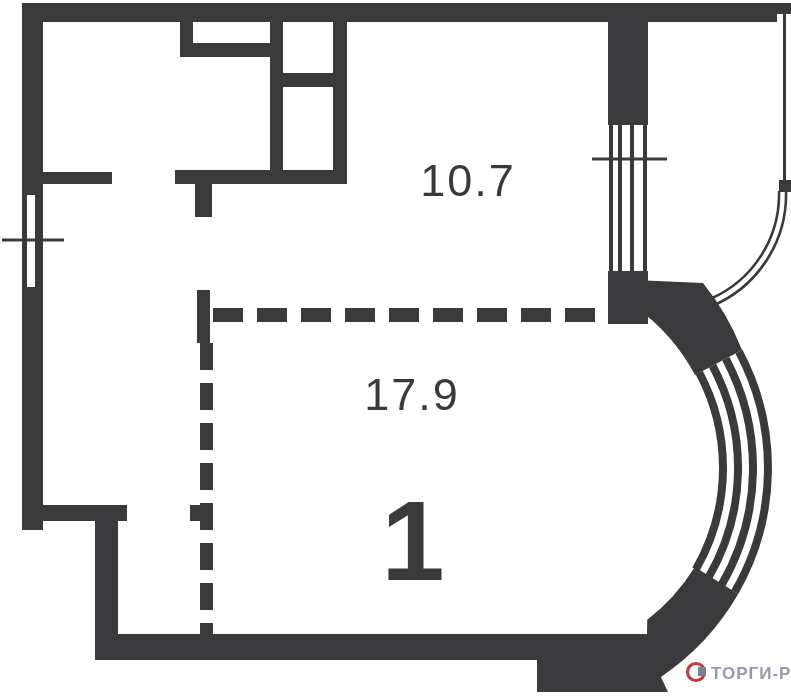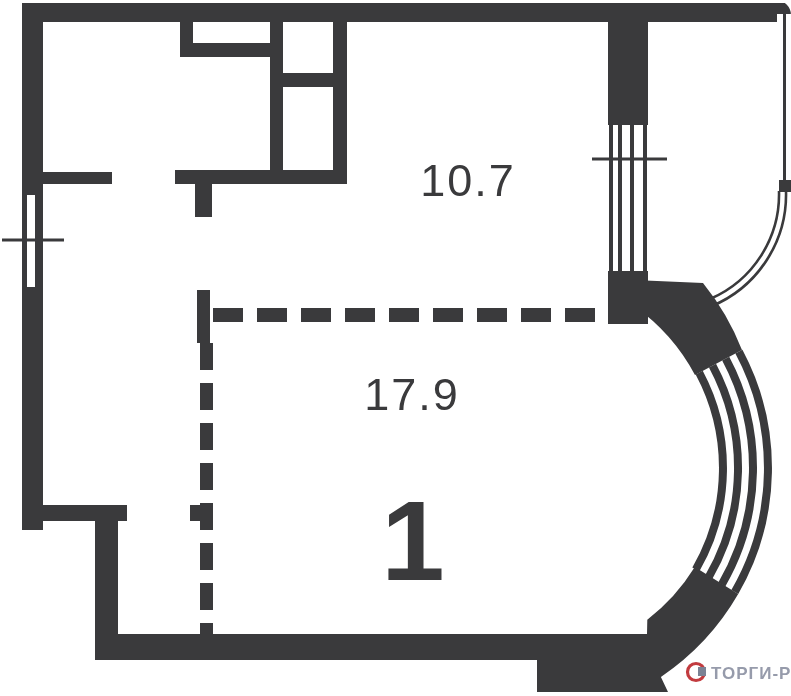--- a/index.html
+++ b/index.html
@@ -1,16 +1,16 @@
 <!DOCTYPE html>
 <html><head>
 <meta charset="utf-8">
 <style>
   html,body{margin:0;padding:0;background:#ffffff;}
-  .stage{position:relative;width:791px;height:696px;background:#ffffff;overflow:hidden;border-radius:15px;}
+  .stage{position:relative;width:791px;height:696px;background:#ffffff;overflow:hidden;}
   svg{display:block;}
   .area-label{font-family:"Liberation Sans",sans-serif;font-weight:300;letter-spacing:2px;}
   .room-number{font-family:"Liberation Sans",sans-serif;font-weight:700;}
   .wm-text{font-family:"Liberation Sans",sans-serif;font-weight:700;letter-spacing:1px;opacity:.92;}
 </style>
 </head>
 <body>
 
 <div class="stage">
 <svg width="791" height="696" viewBox="0 0 791 696">

